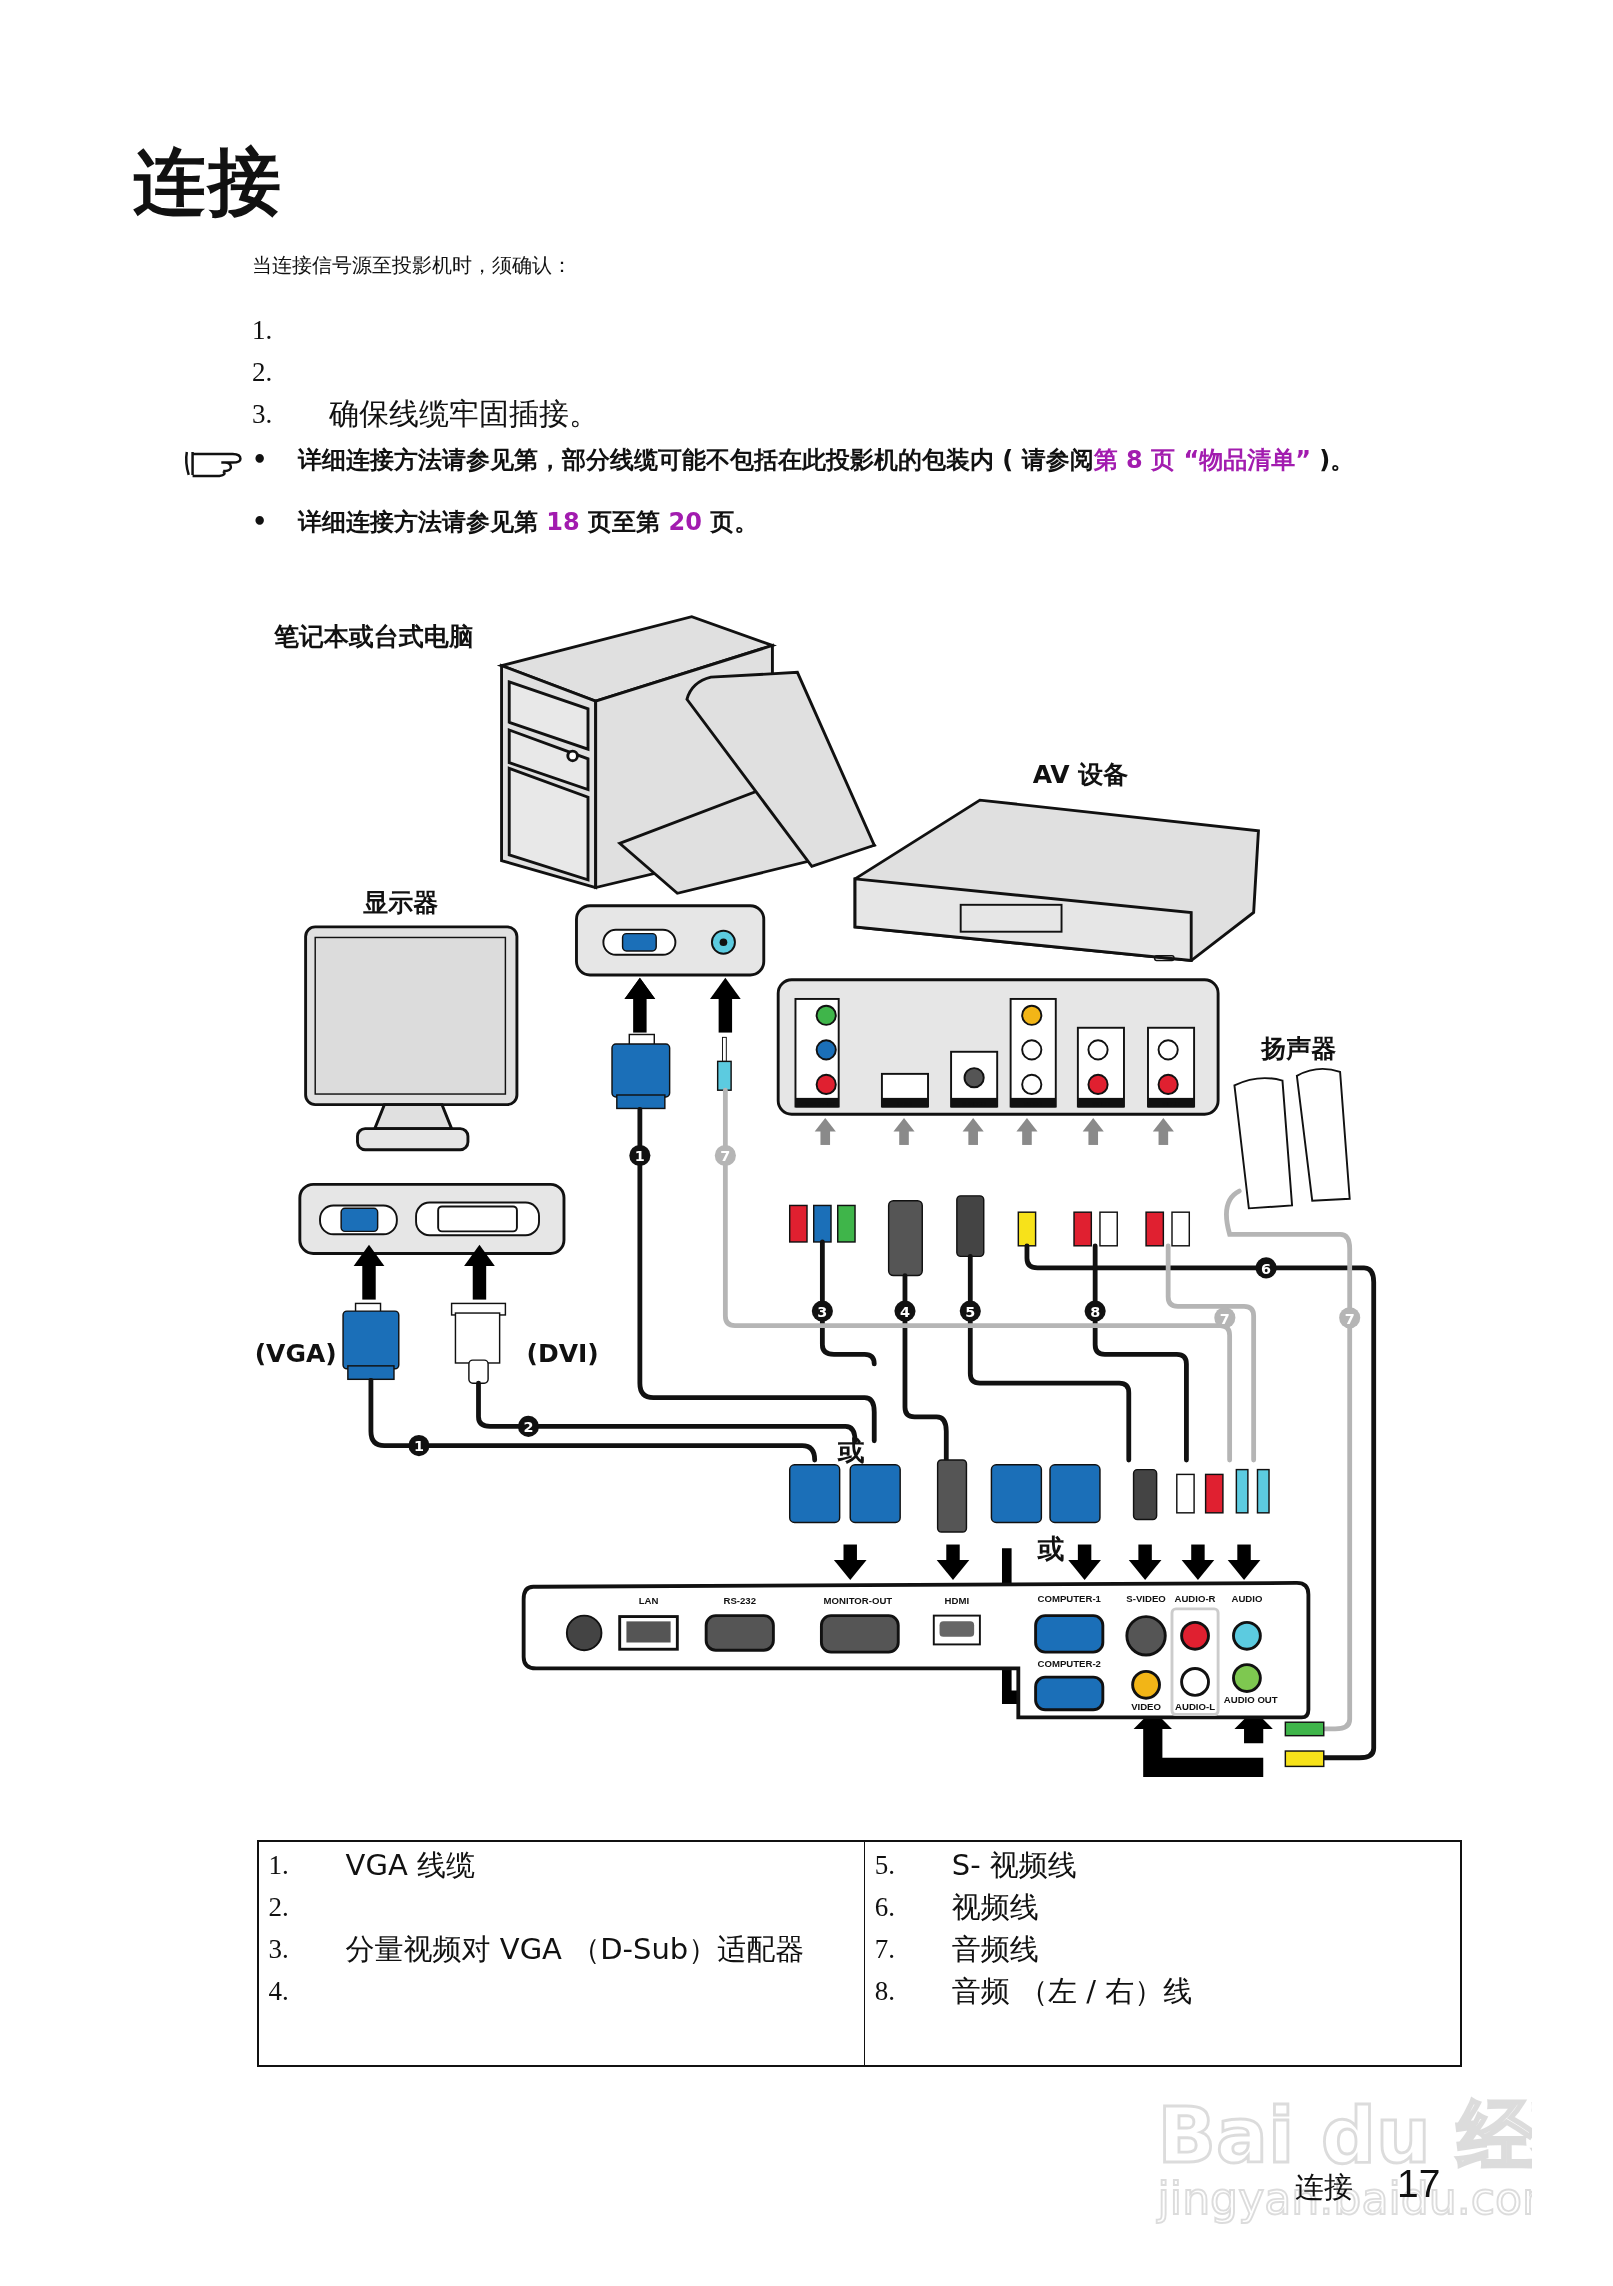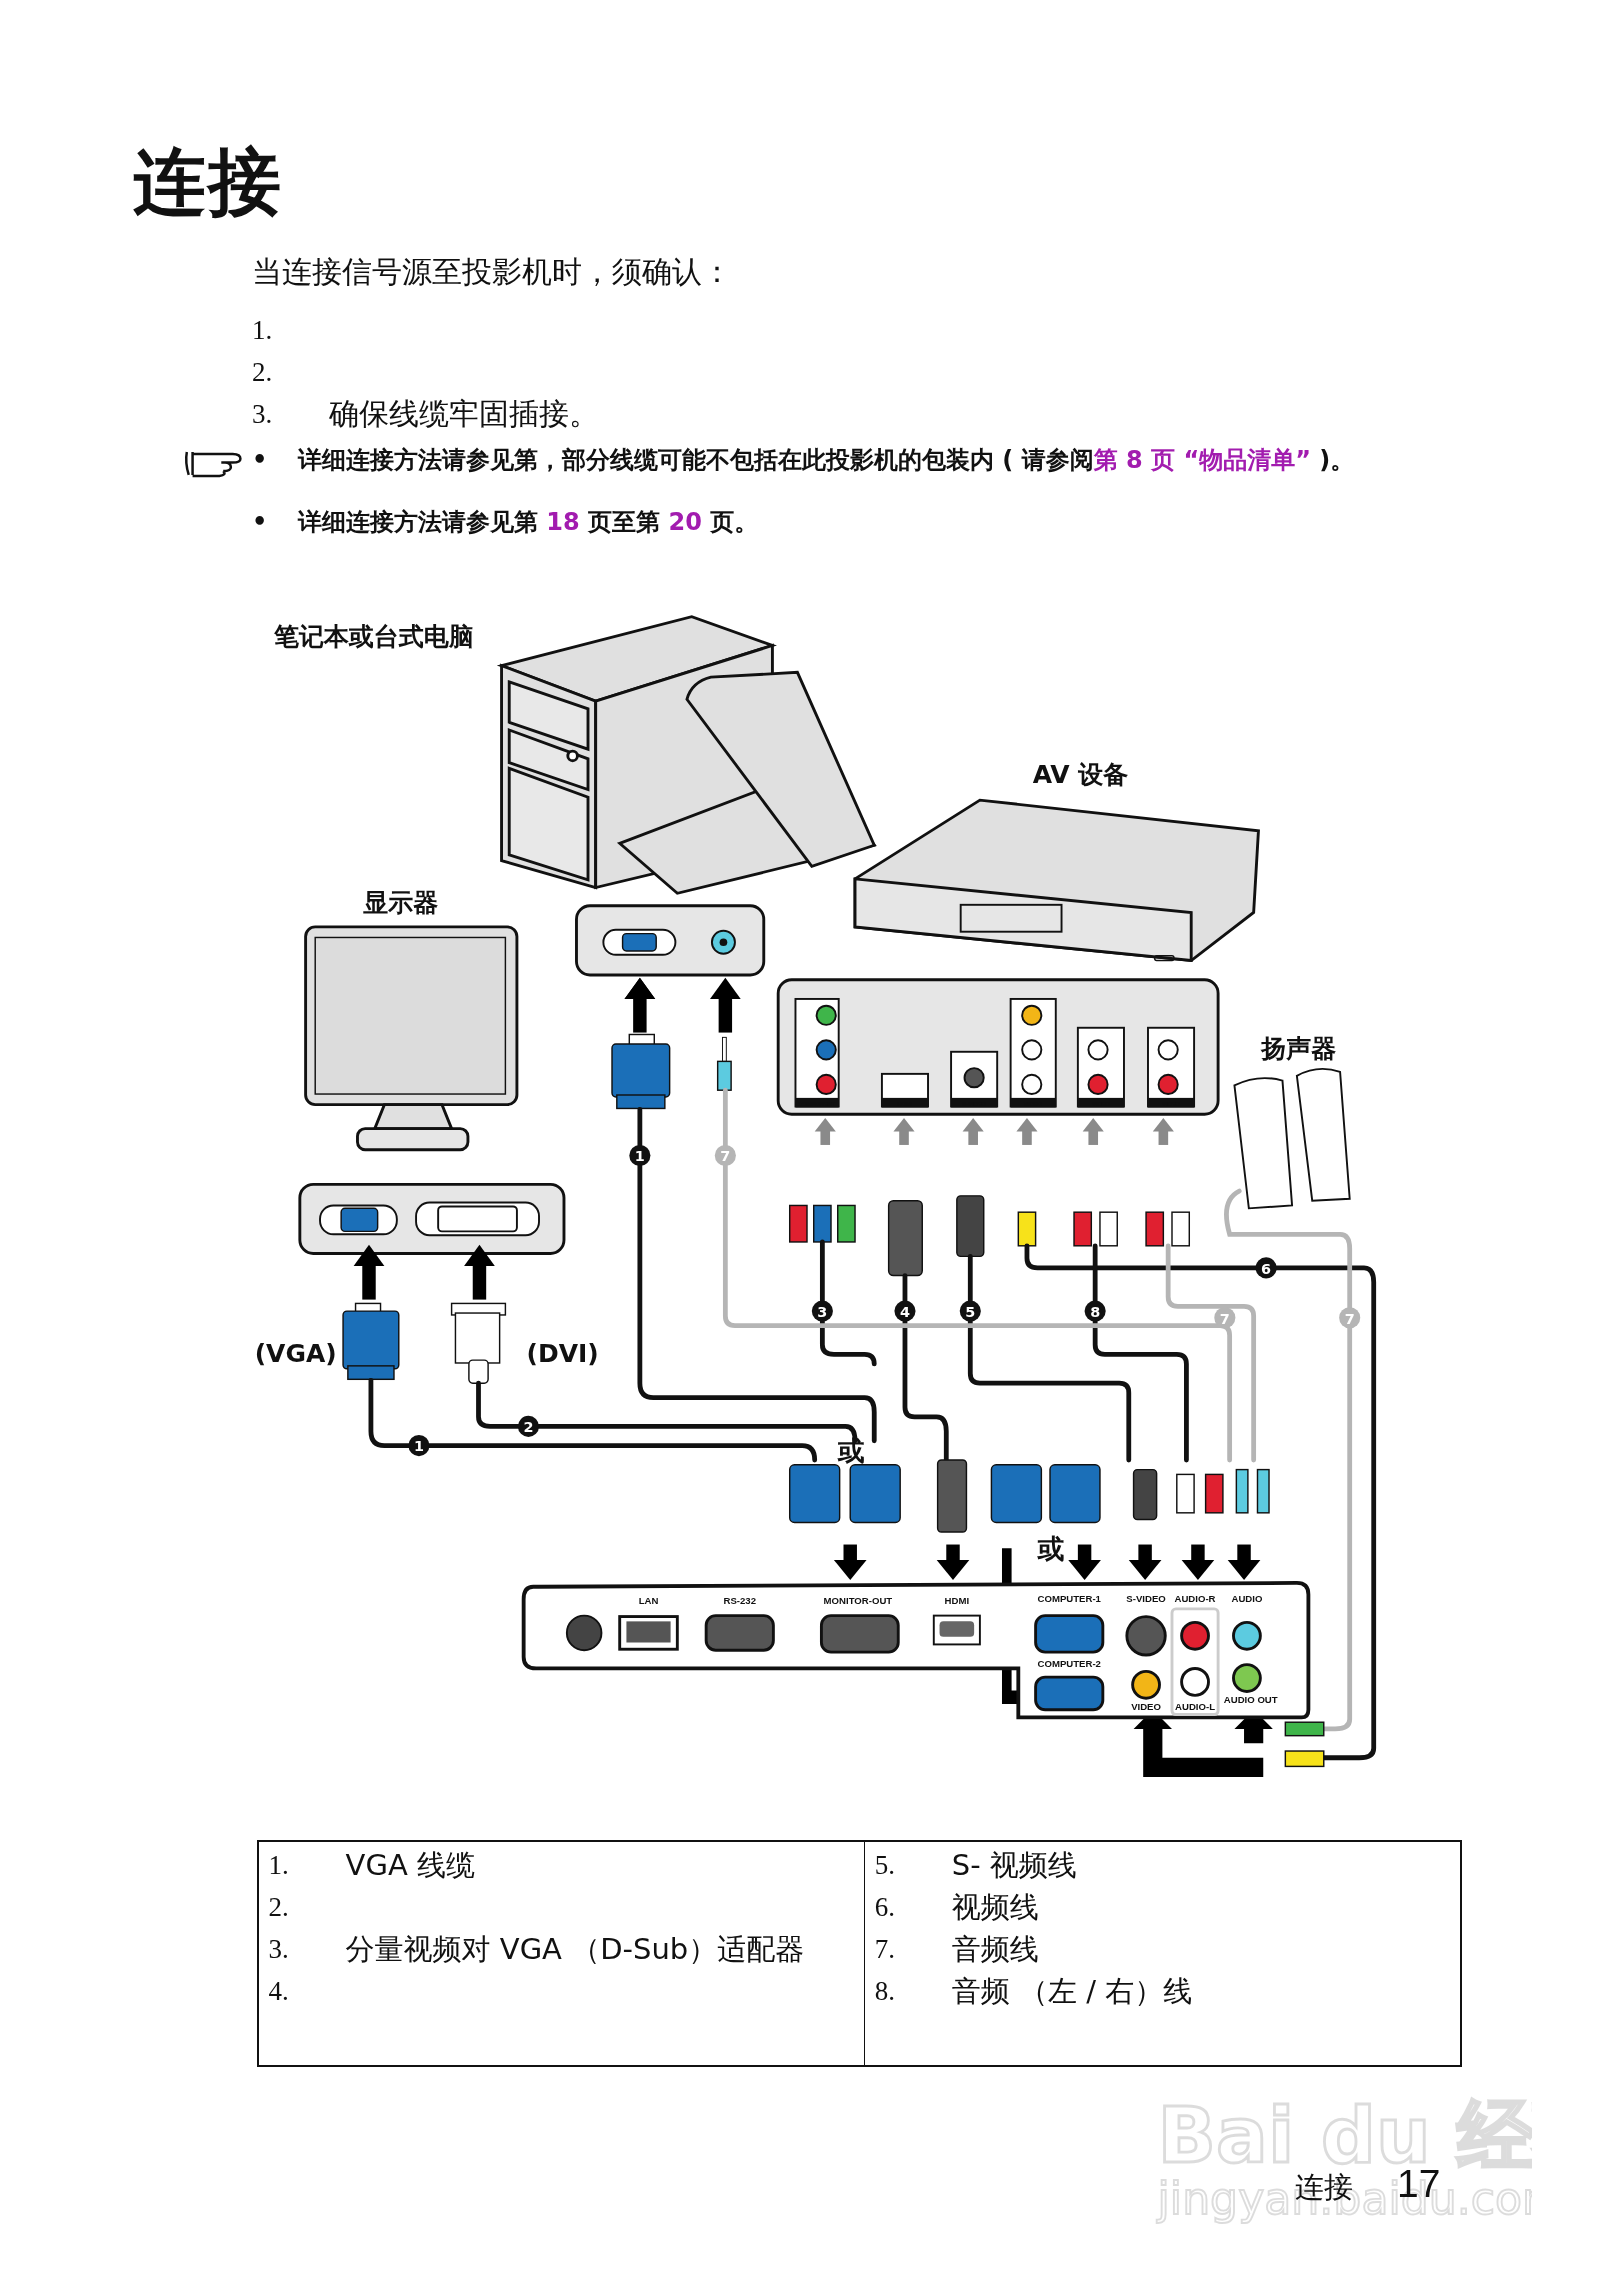--- a/index.html
+++ b/index.html
@@ -1,18 +1,18 @@
 <!DOCTYPE html>
 <html><head>
 <meta charset="utf-8">
 <style>
   html,body{margin:0;padding:0;background:#fff;}
   body{width:1614px;height:2286px;position:relative;overflow:hidden;font-family:"DejaVu Sans","Liberation Sans",sans-serif;color:#111;}
   .title{position:absolute;left:133px;top:134px;font-size:73px;font-weight:bold;letter-spacing:1.9px;font-family:"DejaVu Sans",sans-serif;}
-  .intro{position:absolute;left:252px;top:252px;font-size:30px;}
+  .intro{position:absolute;left:252px;top:252px;font-size:20px;}
   .steps{position:absolute;left:252px;top:309px;font-size:30px;line-height:42px;}
   .steps .row{display:flex;}
   .steps .num{width:77px;font-family:"Liberation Serif",serif;font-size:27px;}
   .note{position:absolute;left:183px;top:444px;width:1307px;font-size:24px;font-weight:bold;line-height:33px;}
   .note .line{position:relative;padding-left:115px;}
   .note .bullet{position:absolute;left:69px;}
   .note .hand{position:absolute;left:0;top:1.9px;}
   .link{color:#a21caf;}
   .diagram{position:absolute;left:0;top:0;}
   .dlabel{font-family:"DejaVu Sans",sans-serif;font-weight:bold;fill:#111;}

